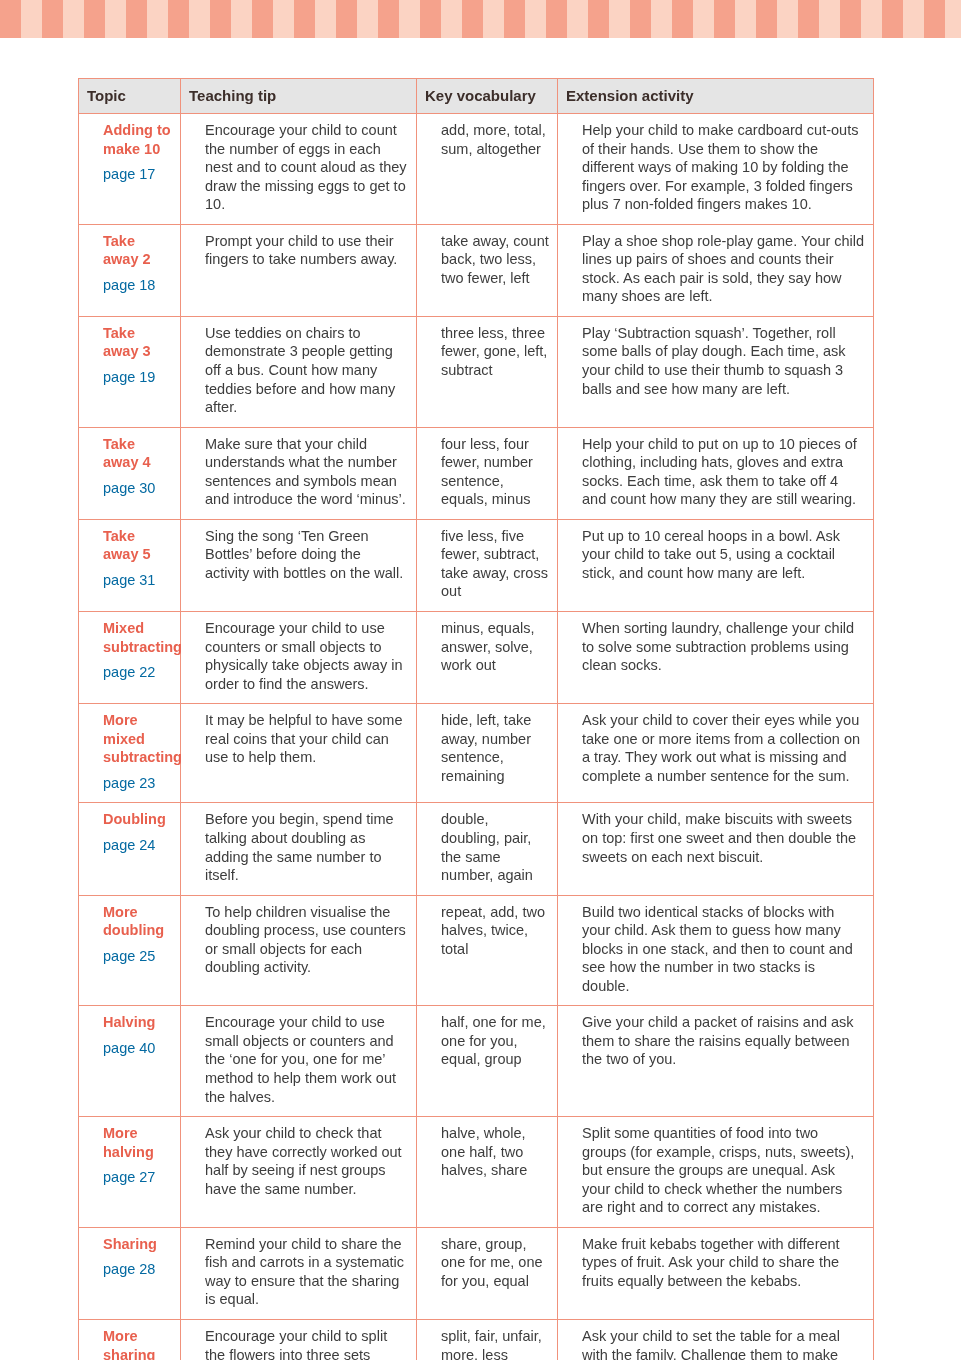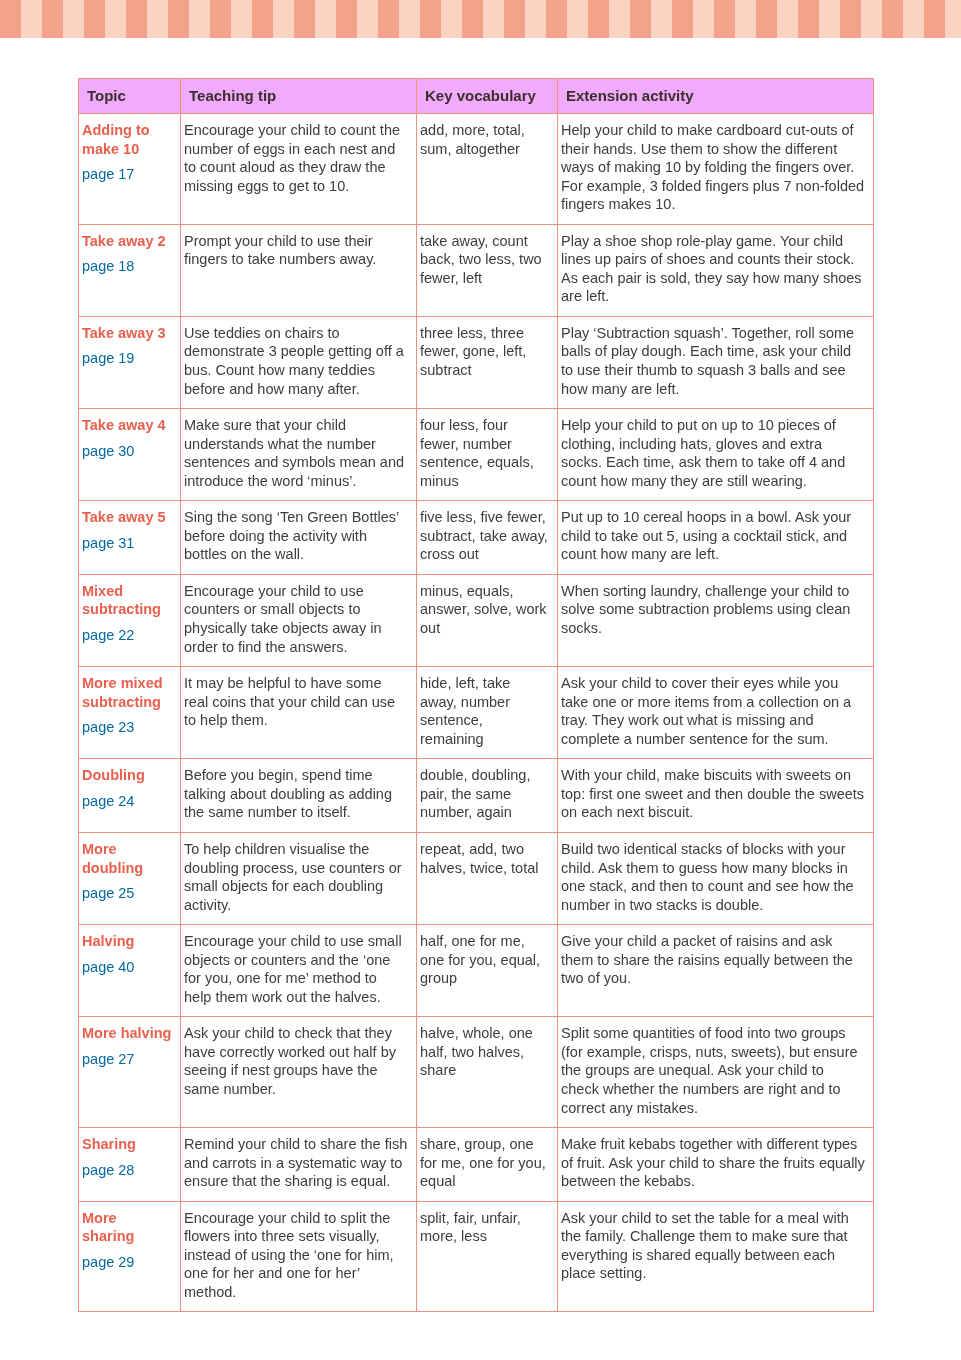--- a/index.html
+++ b/index.html
@@ -22,31 +22,31 @@
     width: 795px;
     border-collapse: collapse;
     table-layout: fixed;
   }
   table.topics th, table.topics td {
     border: 1.5px solid #f0927c;
     vertical-align: top;
     text-align: left;
   }
   table.topics th {
-    background: #f0abfc;
+    background: #e5e5e5;
     color: #3c2e2a;
     font-size: 15px;
     font-weight: bold;
     padding: 8px 8px 9px 8px;
   }
   table.topics td {
     color: #3d3d3d;
     font-size: 14.5px;
     line-height: 1.28;
-    padding: 7px 8px 10px 3px;
+    padding: 7px 8px 10px 24px;
     background: #ffffff;
   }
   .topic-name {
     color: #e8604e;
     font-weight: bold;
     margin-bottom: 7px;
   }
   .topic-page { color: #0369a1; }
 </style>
 </head>

